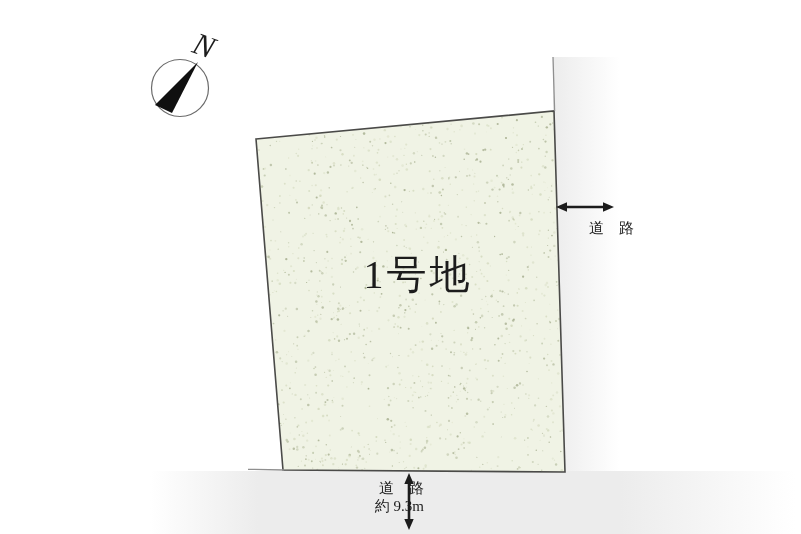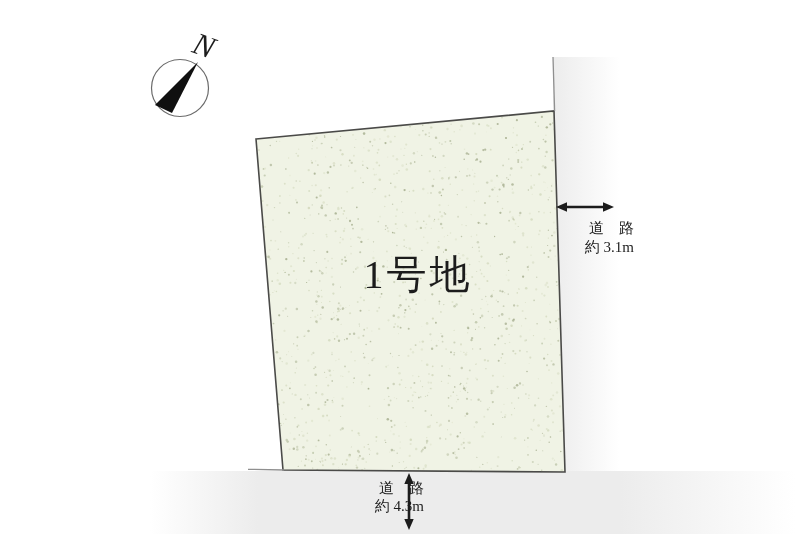--- a/index.html
+++ b/index.html
@@ -1590,21 +1590,20 @@
       <polygon class="arrow-head" points="409,530 404.3,519 413.7,519"></polygon>
     </g>
   </svg>
 
   <div class="label" id="north-label">N</div>
 
   <div class="label" id="plot-label">1号地</div>
 
   <div class="road-annotation" id="road-annotation-right">
     <span>道　路</span>
-    <span>約 3.1m</span>
   </div>
 
   <div class="road-annotation" id="road-annotation-bottom">
     <span>道　路</span>
-    <span>約 4.3m</span>
+    <span>約 9.3m</span>
   </div>
 
 </div>
 
 </body></html>

